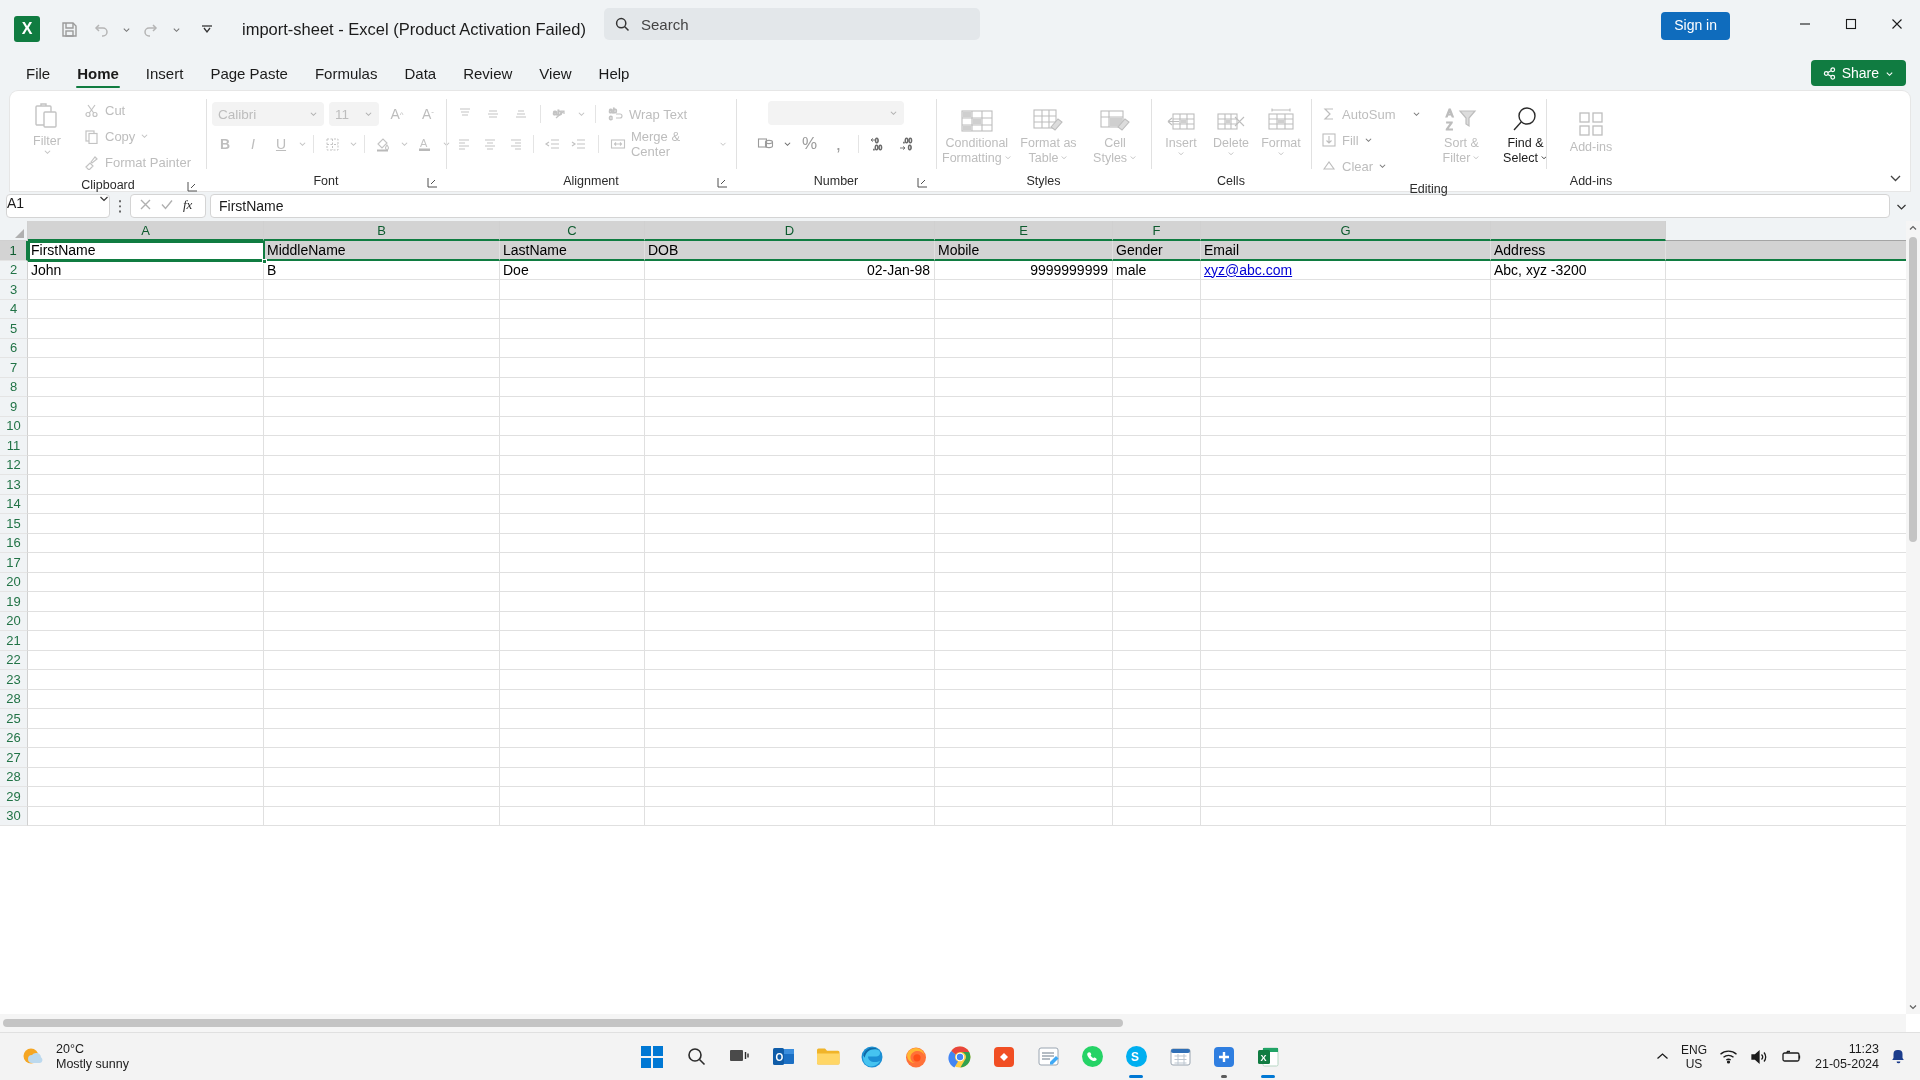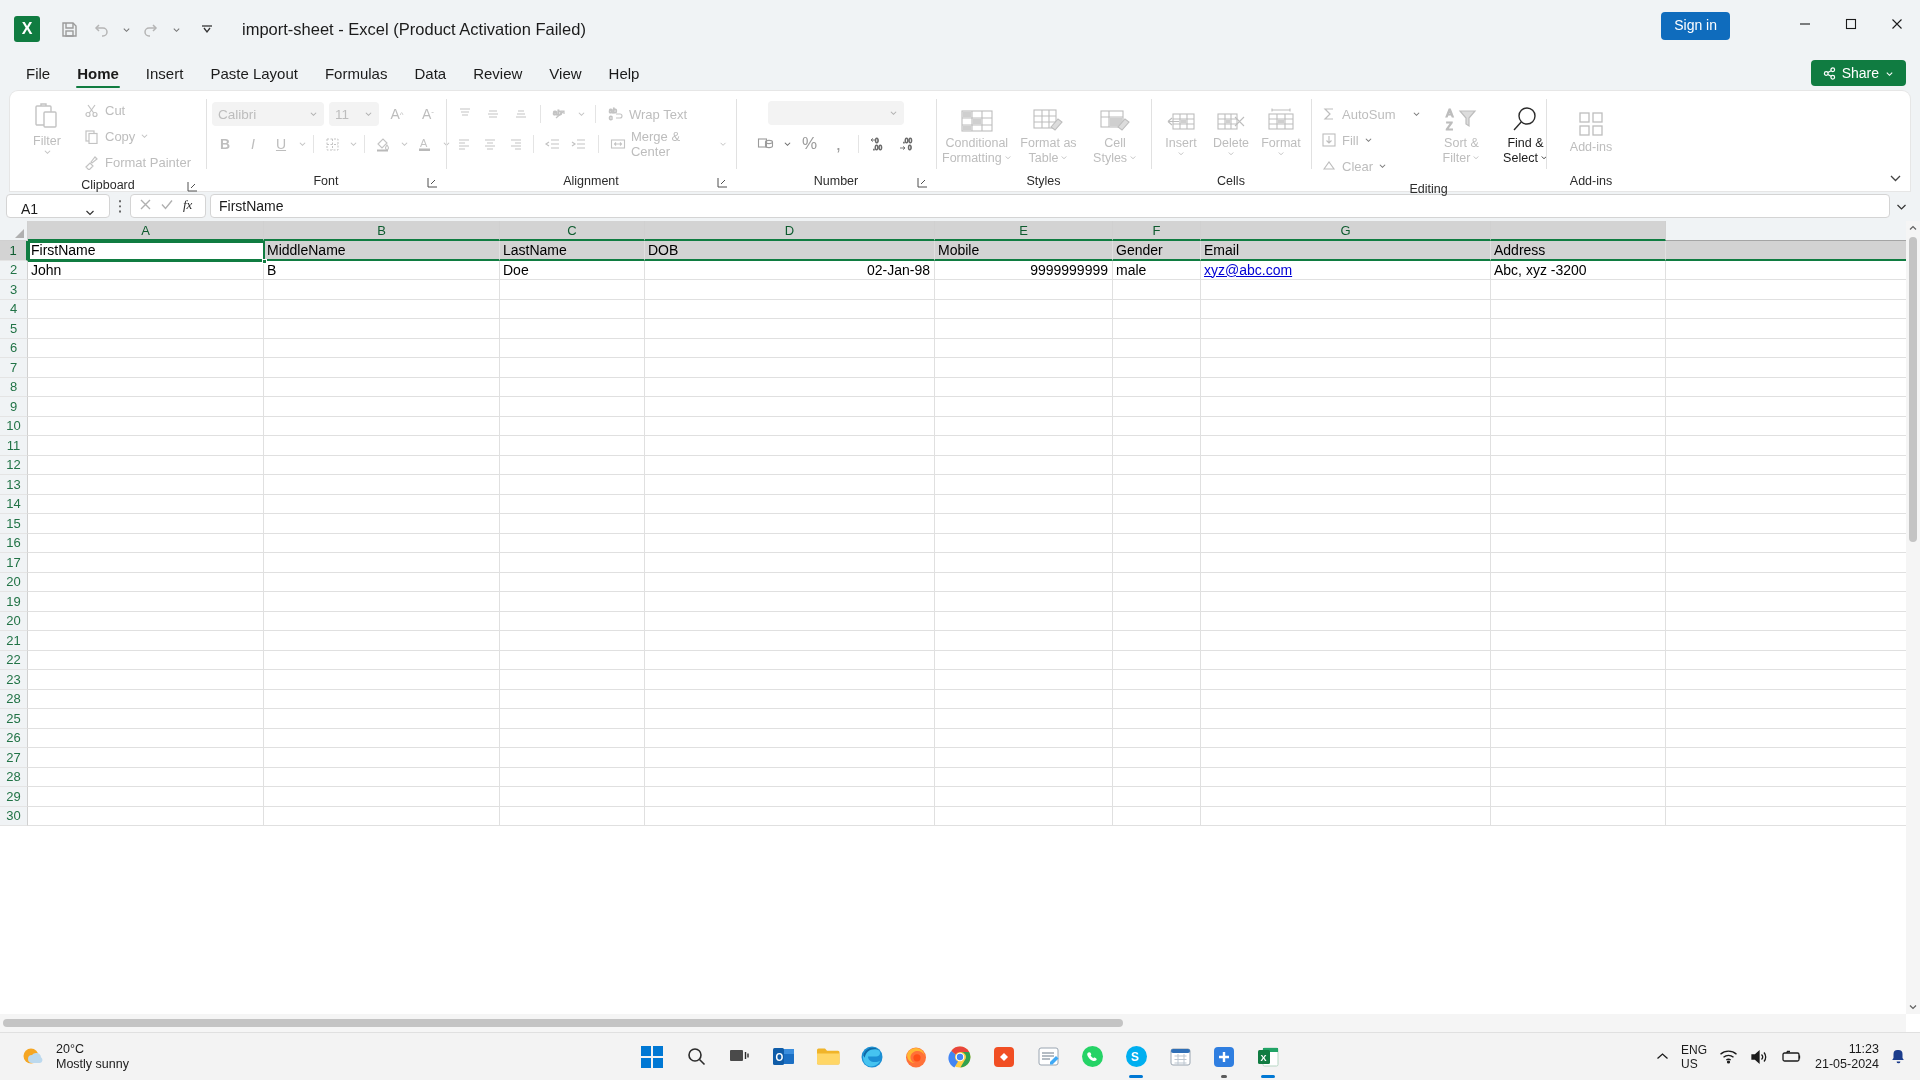--- a/index.html
+++ b/index.html
@@ -99,21 +99,21 @@
   .fontname { width: 112px; }
   .fontsize { width: 50px; }
   .numfmt { width: 136px; }
   .fmtbtn { width: 26px; height: 26px; display: flex; align-items: center; justify-content: center; font-size: 14px; border-radius: 3px; }
   .ribbon-collapse { position: absolute; right: 8px; bottom: 4px; color: #444; }
 
   
   .formulabar { height: 30px; display: flex; align-items: center; gap: 0; padding: 3px 8px 3px 6px; flex: none; background: #f0f3f5; }
   .namebox {
     width: 104px; height: 24px; background: #fff; border: 1px solid #d4d4d4; border-radius: 4px;
-    display: flex; align-items: flex-end; justify-content: space-between; padding: 0 14px; font-size: 14px; color: #1b1b1b;
+    display: flex; align-items: flex-start; justify-content: space-between; padding: 0 0; font-size: 14px; color: #1b1b1b;
   }
   .fb-kebab { width: 20px; text-align: center; color: #444; font-size: 15px; }
   .fb-icons {
     display: flex; align-items: center; gap: 8px; height: 24px; background: #fff;
     border: 1px solid #d4d4d4; border-radius: 4px; padding: 0 8px;
   }
   .fb-input {
     flex: 1; height: 24px; background: #fff; border: 1px solid #d4d4d4; border-radius: 4px;
     margin-left: 4px; display: flex; align-items: center; padding: 0 8px; font-size: 14px; color: #1b1b1b;
   }
@@ -173,21 +173,21 @@
     height: 48px; background: #f3f3f3; display: flex; align-items: center; position: relative; flex: none;
     border-top: 1px solid #e0e0e0;
   }
   .weather { display: flex; align-items: center; gap: 10px; margin-left: 20px; }
   .weather .txt { font-size: 12.5px; color: #1b1b1b; line-height: 15px; }
   .tb-center { position: absolute; left: 50%; transform: translateX(-50%); display: flex; align-items: center; gap: 14px; }
   .tbicon { width: 30px; height: 30px; position: relative; display: flex; align-items: center; justify-content: center; }
   .tbicon .dot { position: absolute; bottom: -6px; left: 50%; transform: translateX(-50%); width: 6px; height: 3px; background: #5b5b5b; border-radius: 2px; }
   .tbicon .dot.active { width: 14px; background: #0078d4; }
   .tray { position: absolute; right: 14px; display: flex; align-items: center; gap: 12px; }
-  .tray .lang { font-size: 12px; color: #1b1b1b; text-align: left; line-height: 14px; }
+  .tray .lang { font-size: 12px; color: #1b1b1b; text-align: center; line-height: 14px; }
   .tray .clock { font-size: 12.5px; color: #1b1b1b; text-align: right; line-height: 15px; }
   .tray-ic { display: flex; align-items: center; justify-content: center; color: #1b1b1b; }
 </style>
 </head>
 <body>
 
 <div class="app">
 
   <div class="titlebar">
     <div class="excel-logo">X</div>
@@ -225,20 +225,27 @@
       <div class="qat-btn" style="margin-left:6px">
         <svg width="14" height="14" viewBox="0 0 14 14" fill="none" stroke="#333" stroke-width="1.3">
           <path d="M2 4h10"></path>
             <path d="M4 6l3 4 3-4"></path>
         </svg>
       </div>
     </div>
 
     <div class="title-text">import-sheet  -  Excel (Product Activation Failed)</div>
 
+    <div class="search-box">
+      <svg width="17" height="17" viewBox="0 0 17 17" fill="none" stroke="#333" stroke-width="1.5">
+        <circle cx="7.2" cy="7.2" r="4.6"></circle>
+          <path d="M10.8 10.8L14.5 14.5"></path>
+      </svg>
+      <span class="ph">Search</span>
+    </div>
 
     <div class="signin-btn">Sign in</div>
 
     <div class="wincontrols">
       <div class="wc">
         <svg width="12" height="12" viewBox="0 0 12 12" stroke="#1b1b1b" stroke-width="1.1">
             <path d="M1 6h10"></path>
           </svg>
       </div>
       <div class="wc">
@@ -251,21 +258,21 @@
             <path d="M1.5 1.5l9 9M10.5 1.5l-9 9"></path>
           </svg>
       </div>
     </div>
   </div>
 
   <div class="tabsrow">
     <div class="tab">File</div>
     <div class="tab active">Home</div>
     <div class="tab">Insert</div>
-    <div class="tab">Paste Layout</div>
+    <div class="tab">Page Paste</div>
     <div class="tab">Formulas</div>
     <div class="tab">Data</div>
     <div class="tab">Review</div>
     <div class="tab">View</div>
     <div class="tab">Help</div>
 
     <div class="share-btn">
       <svg width="13" height="13" viewBox="0 0 14 14" fill="none" stroke="#fff" stroke-width="1.3">
         <circle cx="10.5" cy="3" r="2"></circle>
           <circle cx="3.5" cy="7" r="2"></circle>

